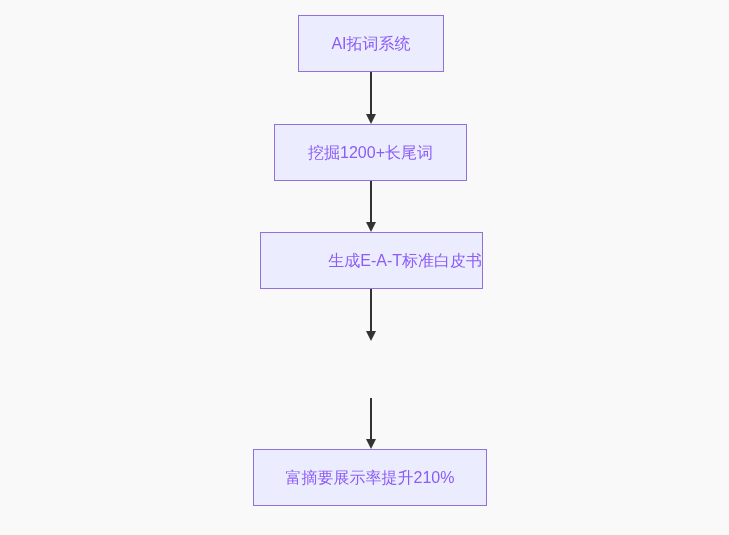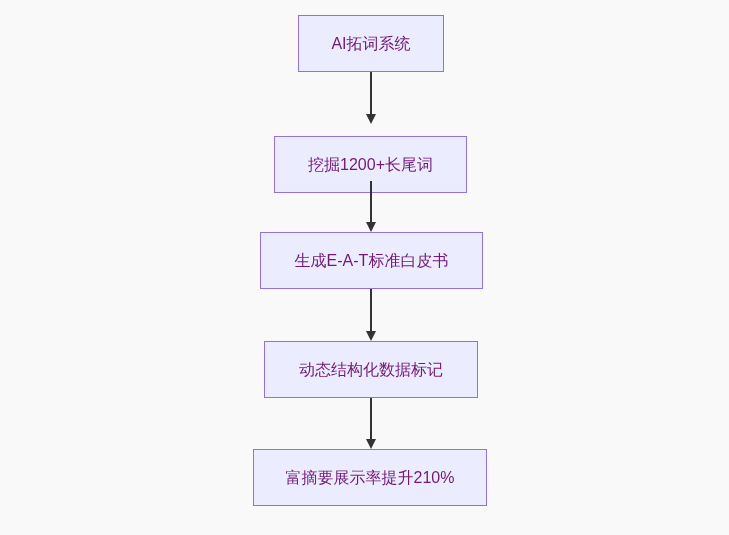--- a/index.html
+++ b/index.html
@@ -17,29 +17,29 @@
   }
   .node {
     position: absolute;
     box-sizing: border-box;
     height: 57px;
     background: #ECECFF;
     border: 1px solid #9370DB;
     display: flex;
     align-items: center;
     justify-content: center;
-    color: #701a75;
+    color: #8b5cf6;
     font-size: 16px;
     line-height: 1.2;
     white-space: nowrap;
     text-align: center;
   }
   .n1 { top: 15px;  left: 298px; width: 146px; }
-  .n2 { top: 136px; left: 274px; width: 193px; }
-  .n3 { top: 232px; left: 260px; width: 223px; }
+  .n2 { top: 124px; left: 274px; width: 193px; }
+  .n3 { top: 232px; left: 260px; width: 223px; justify-content: flex-end; }
   .n4 { top: 341px; left: 264px; width: 214px; }
   .n5 { top: 449px; left: 253px; width: 234px; justify-content: center; }
 
   .edge {
     position: absolute;
     left: 364px;
     width: 13px;
   }
   .e1 { top: 72px;  height: 52px; }
   .e2 { top: 181px; height: 51px; }
@@ -92,23 +92,20 @@
 
   <div class="node n3">
     <span>生成E-A-T标准白皮书</span>
   </div>
 
   <div class="edge e3">
     <div class="edge-line"></div>
     <div class="edge-head"></div>
   </div>
 
-  <div class="node n4">
-    <span>动态结构化数据标记</span>
-  </div>
 
   <div class="edge e4">
     <div class="edge-line"></div>
     <div class="edge-head"></div>
   </div>
 
   <div class="node n5">
     <span>富摘要展示率提升210%</span>
   </div>
 

